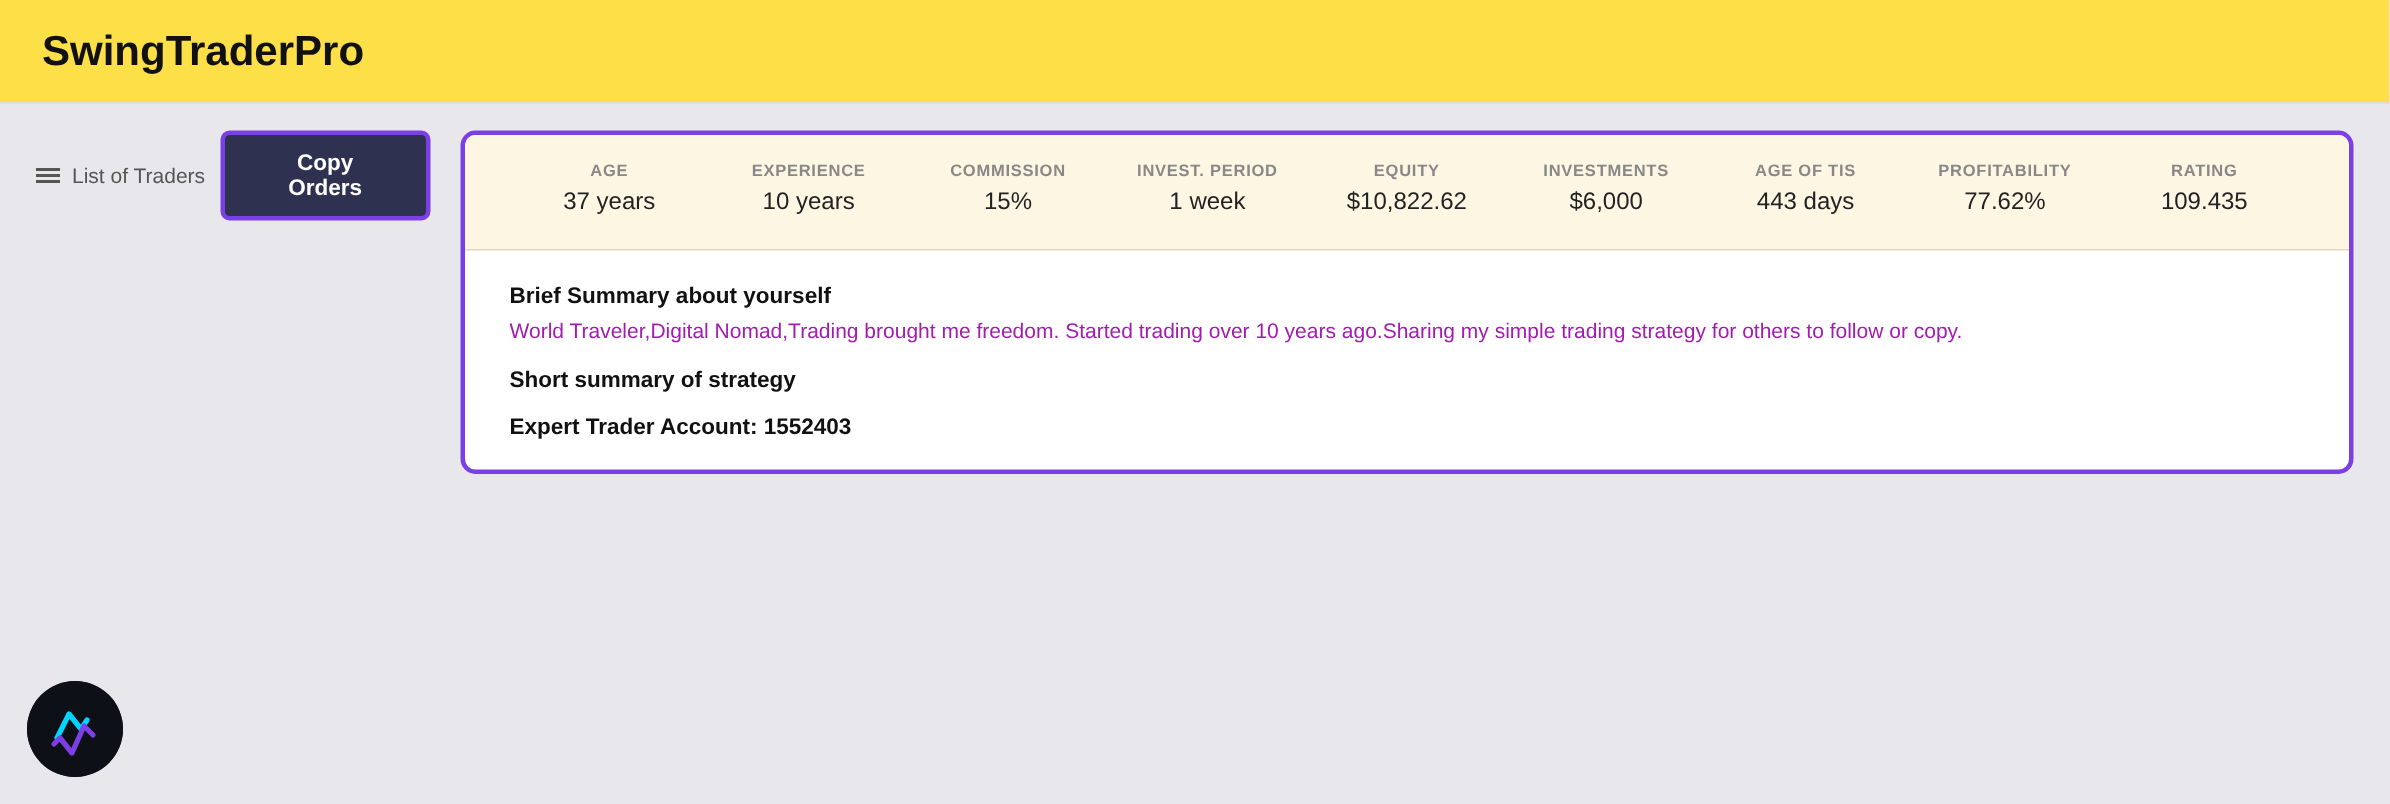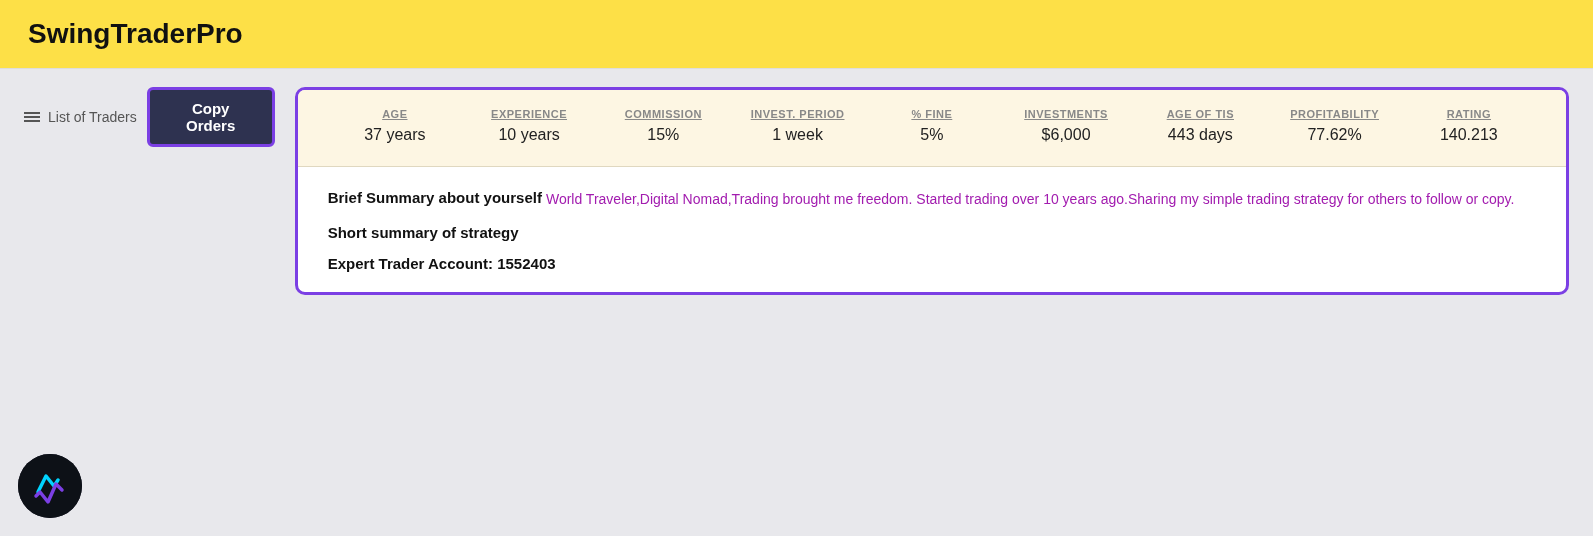--- a/index.html
+++ b/index.html
@@ -51,21 +51,21 @@
     }
     .copy-orders-btn {
       background: #2e3250;
       color: #fff;
       border: 3px solid #7b3fe4;
       border-radius: 6px;
       padding: 10px 22px;
       font-size: 15px;
       font-weight: 700;
       cursor: pointer;
-      width: 128px;
+      width: 140px;
     }
     .right-panel {
       flex: 1;
       border: 3px solid #7b3fe4;
       border-radius: 10px;
       overflow: hidden;
       background: #fff;
     }
     .stats-table {
       background: #fdf6e3;
@@ -82,37 +82,36 @@
       gap: 6px;
       flex: 1;
     }
     .stat-label {
       font-size: 11px;
       color: #888;
       font-weight: 600;
       letter-spacing: 0.5px;
       text-transform: uppercase;
       text-align: center;
-      text-decoration: underline;
     }
     .stat-value {
       font-size: 16px;
       color: #222;
       font-weight: 500;
       text-align: center;
     }
     .details-section {
       padding: 22px 30px 20px 30px;
       display: flex;
       flex-direction: column;
       gap: 14px;
     }
     .detail-block {
       display: flex;
-      flex-direction: row;
+      flex-direction: column;
       gap: 4px;
     }
     .detail-title {
       font-size: 15px;
       font-weight: 700;
       color: #111;
     }
     .detail-text {
       font-size: 14px;
       color: #a21caf;
@@ -164,38 +163,38 @@
         </div>
         <div class="stat-col">
           <div class="stat-label">COMMISSION</div>
           <div class="stat-value">15%</div>
         </div>
         <div class="stat-col">
           <div class="stat-label">INVEST. PERIOD</div>
           <div class="stat-value">1 week</div>
         </div>
         <div class="stat-col">
-          <div class="stat-label">% FINE</div>
-          <div class="stat-value">5%</div>
+          <div class="stat-label">EQUITY</div>
+          <div class="stat-value">$10,822.62</div>
         </div>
         <div class="stat-col">
           <div class="stat-label">INVESTMENTS</div>
           <div class="stat-value">$6,000</div>
         </div>
         <div class="stat-col">
           <div class="stat-label">AGE OF TIS</div>
           <div class="stat-value">443 days</div>
         </div>
         <div class="stat-col">
           <div class="stat-label">PROFITABILITY</div>
           <div class="stat-value">77.62%</div>
         </div>
         <div class="stat-col">
           <div class="stat-label">RATING</div>
-          <div class="stat-value">140.213</div>
+          <div class="stat-value">109.435</div>
         </div>
       </div>
     <div class="details-section">
       <div class="detail-block">
         <div class="detail-title">Brief Summary about yourself</div>
         <div class="detail-text">World Traveler,Digital Nomad,Trading brought me freedom. Started trading over 10 years ago.Sharing my simple trading strategy for others to follow or copy.</div>
       </div>
       <div class="detail-block">
         <div class="detail-title">Short summary of strategy</div>
       </div>

